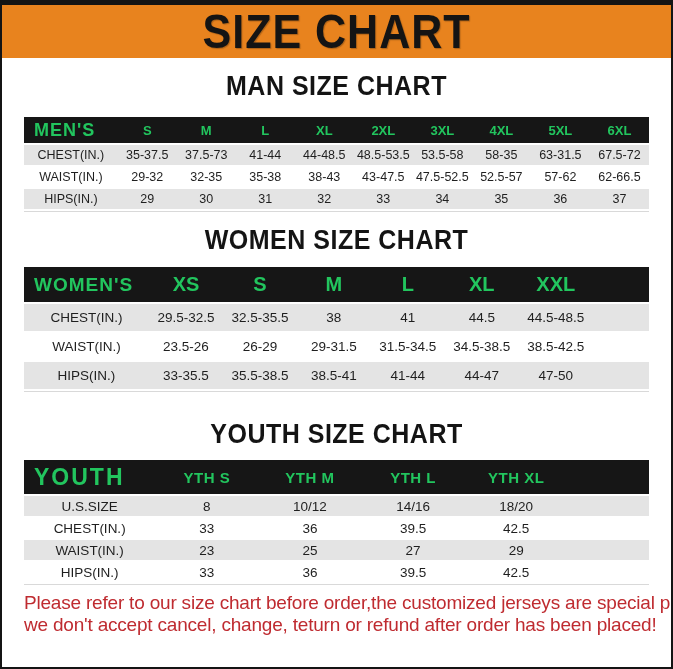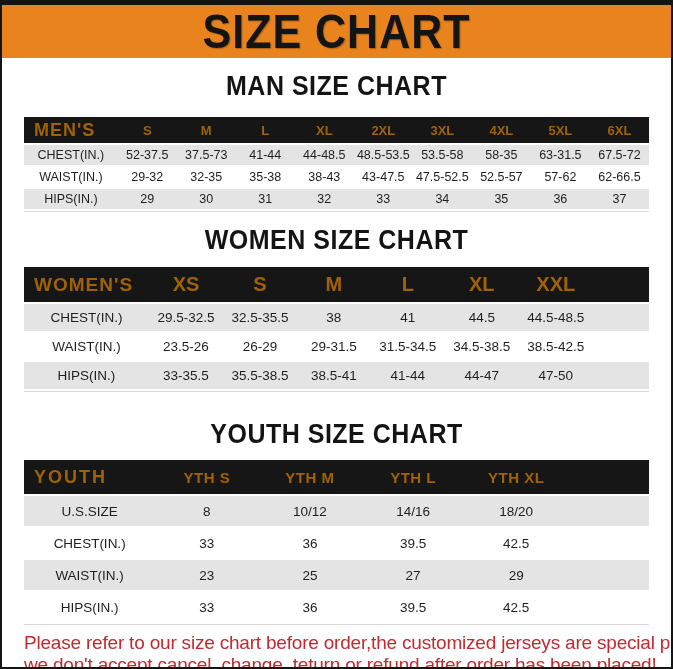--- a/index.html
+++ b/index.html
@@ -58,52 +58,52 @@
     border-collapse: separate;
     border-spacing: 0 2px;
     box-shadow: 0 1px 0 0 #d9d9d9;
   }
   .sec-0 .size-table { margin-top: 15px; }
   .sec-1 .size-table { margin-top: 11px; }
   .sec-2 .size-table { margin-top: 10px; }
 
   thead th {
     background: var(--header-black);
-    color: #a16207;
+    color: #22c55e;
     font-weight: bold;
     text-align: center;
     vertical-align: middle;
     margin-top: 15px;
   }
   th.corner {
     text-align: left;
     padding-left: 10px;
     letter-spacing: 1px;
     white-space: nowrap;
   }
 
   .sec-0 thead th { height: 26px; font-size: 13px; }
   .sec-0 th.corner { width: 15%; font-size: 18px; }
   .sec-1 thead th { height: 35px; font-size: 20px; }
   .sec-1 th.corner { width: 20%; font-size: 19px; }
   .sec-1 thead th:last-child { width: 9%; }
   .sec-2 thead th { height: 34px; font-size: 15px; letter-spacing: 0.5px; }
-  .sec-2 th.corner { width: 21%; font-size: 18px; letter-spacing: 2px; }
+  .sec-2 th.corner { width: 21%; font-size: 23px; letter-spacing: 2px; }
   .sec-2 thead th:last-child { width: 13%; }
 
   tbody td {
     text-align: center;
     vertical-align: middle;
     color: #1f1f1f;
     background: #fff;
   }
   tbody tr:nth-child(odd) td { background: var(--row-gray); }
   .sec-0 tbody td { height: 20px; font-size: 12.5px; }
   .sec-1 tbody td { height: 27px; font-size: 13.5px; }
-  .sec-2 tbody td { height: 30px; font-size: 13.5px; }
+  .sec-2 tbody td { height: 20px; font-size: 13.5px; }
 
   .footer-note {
     margin-top: 8px;
     padding: 0 0 0 22px;
   }
   .footer-note p {
     color: var(--footer-red);
     font-size: 19px;
     line-height: 22px;
     letter-spacing: -0.2px;
@@ -132,21 +132,21 @@
               <th>2XL</th>
               <th>3XL</th>
               <th>4XL</th>
               <th>5XL</th>
               <th>6XL</th>
             </tr>
       </thead>
       <tbody>
             <tr>
               <td class="row-label">CHEST(IN.)</td>
-              <td>52-37.5</td>
+              <td>35-37.5</td>
               <td>37.5-73</td>
               <td>41-44</td>
               <td>44-48.5</td>
               <td>48.5-53.5</td>
               <td>53.5-58</td>
               <td>58-35</td>
               <td>63-31.5</td>
               <td>67.5-72</td>
             </tr>
             <tr>

